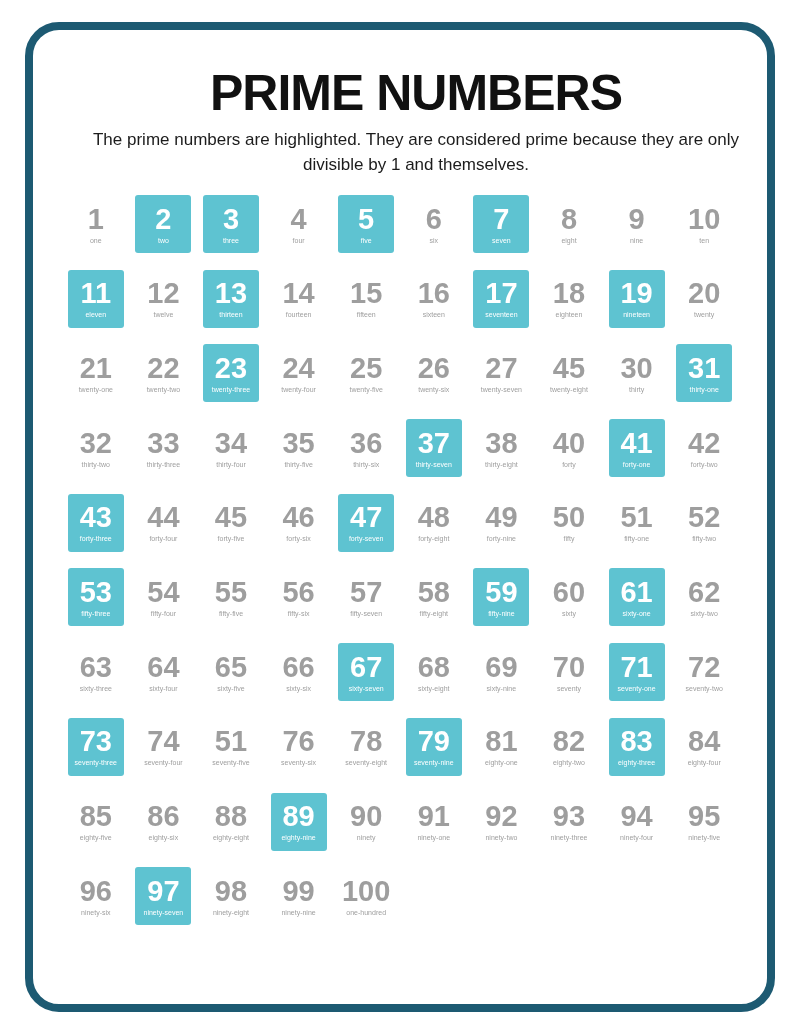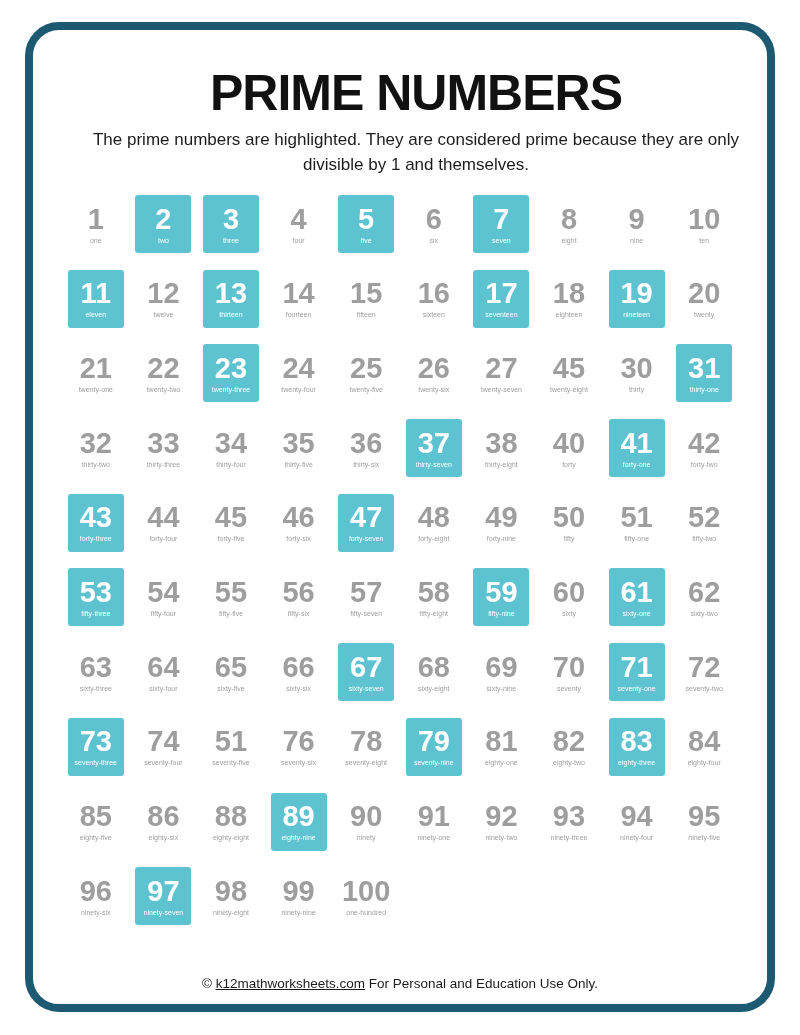--- a/index.html
+++ b/index.html
@@ -683,18 +683,13 @@
         </div>
       </div>
       <div class="cell">
         <div class="box">
           <div class="num">100</div>
           <div class="word">one-hundred</div>
         </div>
       </div>
     </div>
 
-  <div class="footer">
-    <span>©</span>
-    <a>k12mathworksheets.com</a>
-    <span>For Personal and Education Use Only.</span>
-  </div>
 </div>
 
 </body></html>

